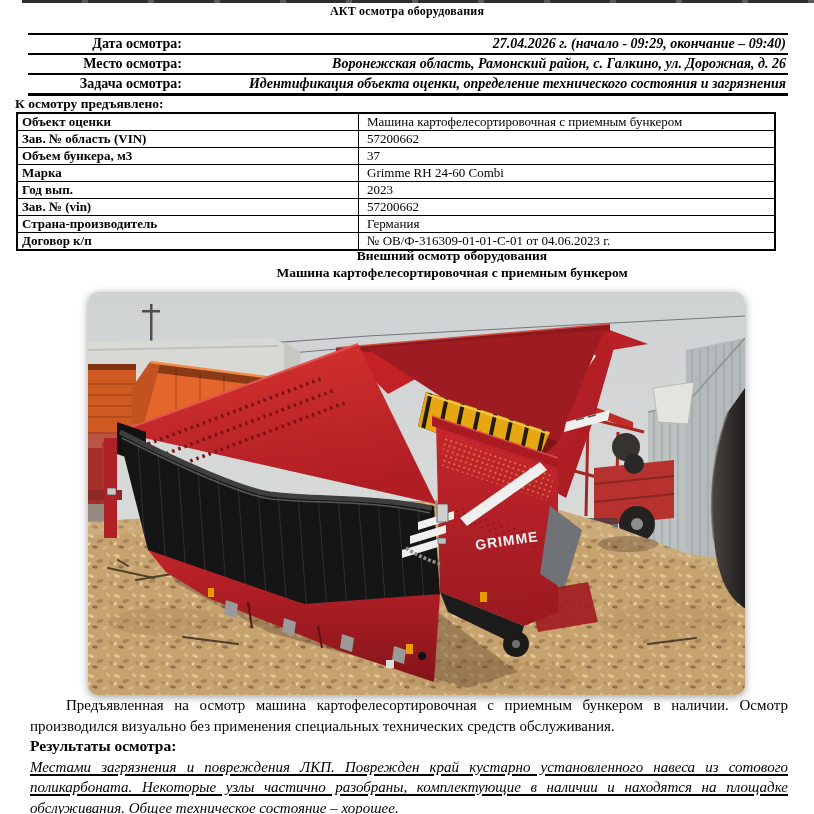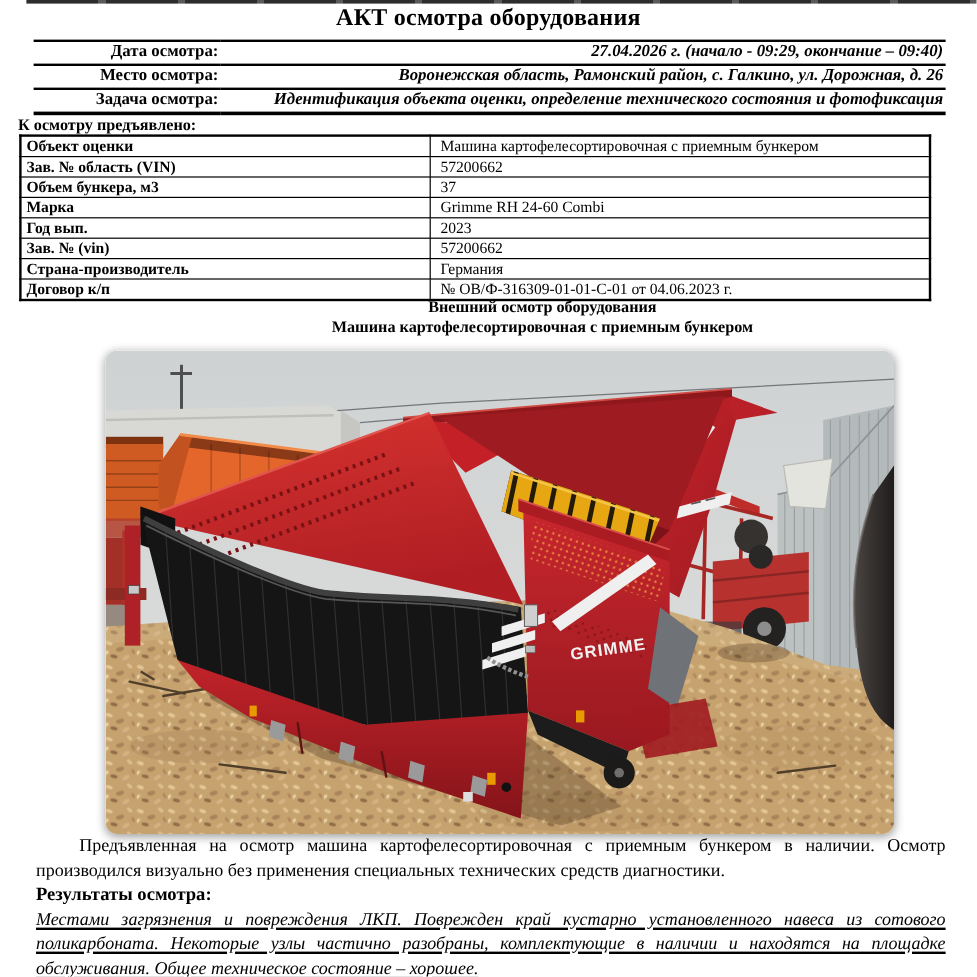--- a/index.html
+++ b/index.html
@@ -1,21 +1,21 @@
 <!DOCTYPE html>
 <html><head>
 <meta charset="utf-8">
 <style>
   html,body{margin:0;padding:0;background:#ffffff;}
   .page{position:relative;width:814px;height:814px;background:#fff;overflow:hidden;
         font-family:"Liberation Serif", serif;color:#000;}
   .top-artifact{position:absolute;top:0;left:22px;width:792px;height:3px;
         background:repeating-linear-gradient(90deg,#2d2d2d 0 60px,#5a5a5a 60px 66px);}
   .doc-title{position:absolute;top:4px;left:0;width:100%;text-align:center;
-        font-size:20px;font-weight:bold;letter-spacing:.2px;}
+        font-size:12px;font-weight:bold;letter-spacing:.2px;}
   
   .info-table{position:absolute;top:33px;left:28px;width:760px;border-collapse:collapse;}
   .info-table tr{border-bottom:2px solid #000;text-align:right;}
   .info-table tr:first-child{border-top:2.5px solid #000;}
   .info-table tr:last-child{border-bottom:3px solid #000;}
   .info-table td{padding:1px 2px 2px 2px;font-size:14px;vertical-align:top;line-height:15px;}
   .info-table td.lbl{width:152px;font-weight:bold;}
   .info-table td.val{font-style:italic;font-weight:bold;}
   .presented-heading{position:absolute;top:96px;left:15px;font-size:13.5px;font-weight:bold;}
   
@@ -52,21 +52,21 @@
         <tr>
       <td class="lbl">Дата осмотра:</td>
       <td class="val">27.04.2026 г. (начало - 09:29, окончание – 09:40)</td>
     </tr>
     <tr>
       <td class="lbl">Место осмотра:</td>
       <td class="val">Воронежская область, Рамонский район, с. Галкино, ул. Дорожная, д. 26</td>
     </tr>
     <tr>
       <td class="lbl">Задача осмотра:</td>
-      <td class="val">Идентификация объекта оценки, определение технического состояния и фотофиксация</td>
+      <td class="val">Идентификация объекта оценки, определение технического состояния и загрязнения</td>
     </tr>
   </tbody>
     </table>
 
   <div class="presented-heading">К осмотру предъявлено:</div>
 
   <table class="presented-table">
     <tbody>
         <tr>
       <td class="lbl">Объект оценки</td>
@@ -400,18 +400,18 @@
       </g>
 
       <g>
         <path d="M657,96 L640,120 C626,160 620,200 626,248 C630,286 640,306 657,316 Z" fill="url(#darkGrad)"></path>
         <path d="M640,120 C626,160 620,200 626,248" stroke="#6a6561" stroke-width="2" fill="none" opacity="0.7"></path>
       </g>
     </svg>
   </div>
 
   <div class="conclusion">
-    <p class="par">Предъявленная на осмотр машина картофелесортировочная с приемным бункером в наличии. Осмотр производился визуально без применения специальных технических средств диагностики.</p>
+    <p class="par">Предъявленная на осмотр машина картофелесортировочная с приемным бункером в наличии. Осмотр производился визуально без применения специальных технических средств обслуживания.</p>
     <div class="results-heading">Результаты осмотра:</div>
     <p class="results-text">Местами загрязнения и повреждения ЛКП. Поврежден край кустарно установленного навеса из сотового поликарбоната. Некоторые узлы частично разобраны, комплектующие в наличии и находятся на площадке обслуживания. Общее техническое состояние – хорошее.</p>
   </div>
 
 </div>
 
 </body></html>

